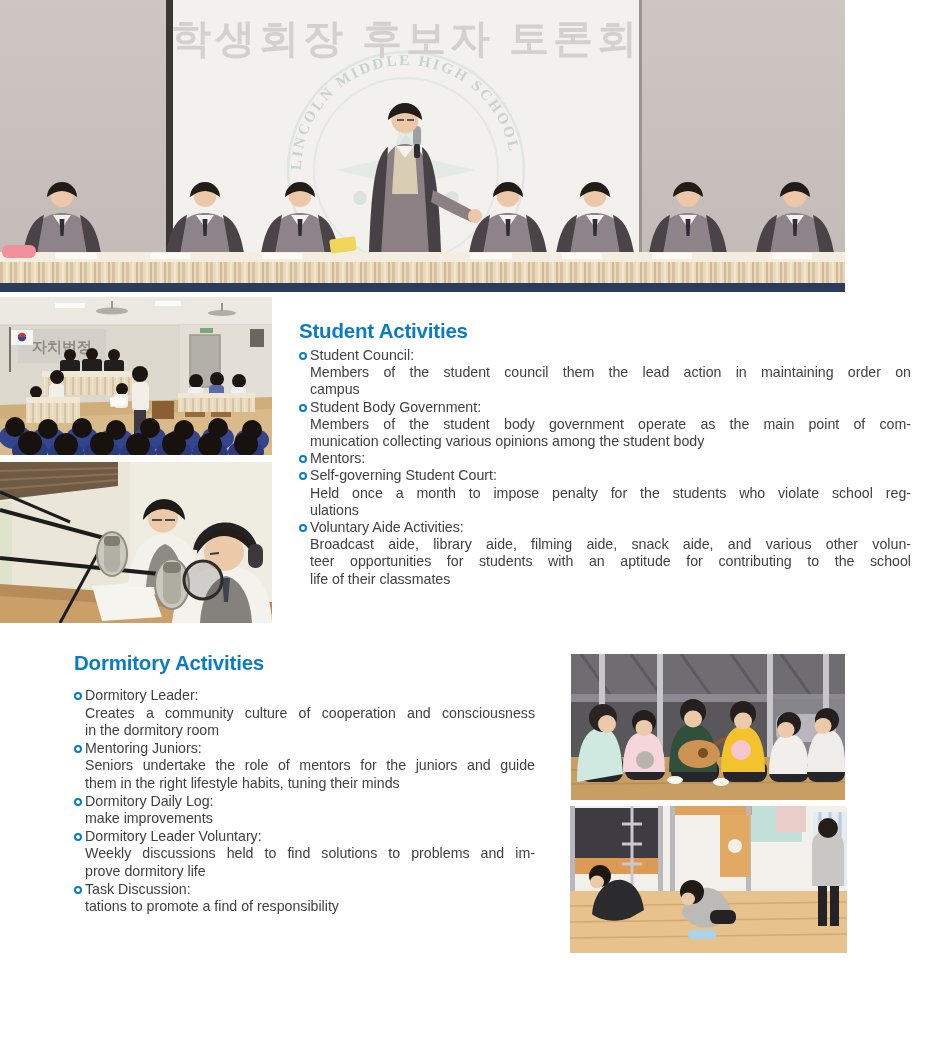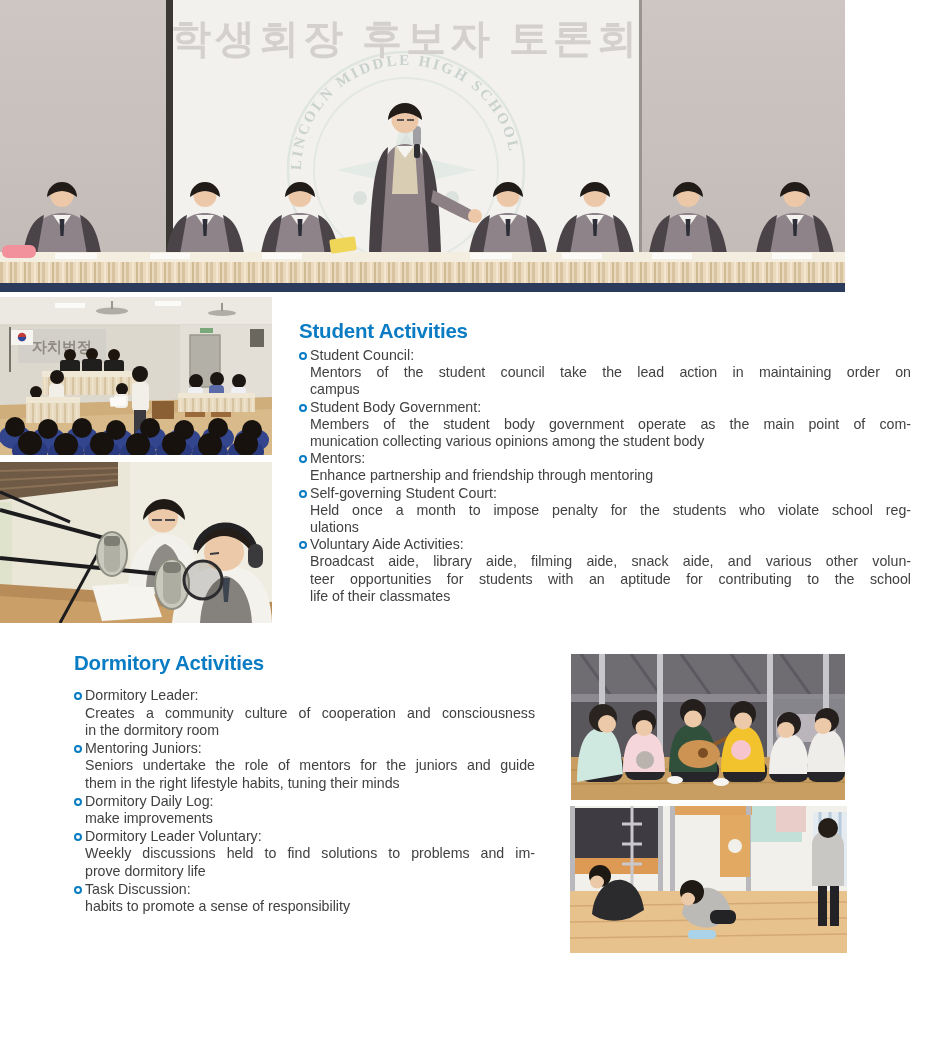--- a/index.html
+++ b/index.html
@@ -401,38 +401,35 @@
     </g>
   </svg>
 
   <div class="section sec-student" style="left:299px; top:319px; width:612px;">
     <div class="sec-title">Student Activities</div>
     <div class="items">
       <div class="item">
         <span class="bullet"></span>
         <div class="ttl">Student Council:</div>
         <div class="bod">
-            <div class="ln">Mentors of the student council take the lead action in maintaining order on</div>
+            <div class="ln">Members of the student council them the lead action in maintaining order on</div>
             <div class="ln">campus</div>
           </div>
       </div>
       <div class="item">
         <span class="bullet"></span>
         <div class="ttl">Student Body Government:</div>
         <div class="bod">
             <div class="ln">Members of the student body government operate as the main point of com-</div>
             <div class="ln">munication collecting various opinions among the student body</div>
           </div>
       </div>
       <div class="item">
         <span class="bullet"></span>
         <div class="ttl">Mentors:</div>
-        <div class="bod">
-            <div class="ln">Enhance partnership and friendship through mentoring</div>
-          </div>
       </div>
       <div class="item">
         <span class="bullet"></span>
         <div class="ttl">Self-governing Student Court:</div>
         <div class="bod">
             <div class="ln">Held once a month to impose penalty for the students who violate school reg-</div>
             <div class="ln">ulations</div>
           </div>
       </div>
       <div class="item">
@@ -478,19 +475,19 @@
         <div class="ttl">Dormitory Leader Voluntary:</div>
         <div class="bod">
             <div class="ln">Weekly discussions held to find solutions to problems and im-</div>
             <div class="ln">prove dormitory life</div>
           </div>
       </div>
       <div class="item">
         <span class="bullet"></span>
         <div class="ttl">Task Discussion:</div>
         <div class="bod">
-            <div class="ln">habits to promote a sense of responsibility</div>
+            <div class="ln">tations to promote a find of responsibility</div>
           </div>
       </div>
     </div>
   </div>
 
 </div>
 
 </body></html>

